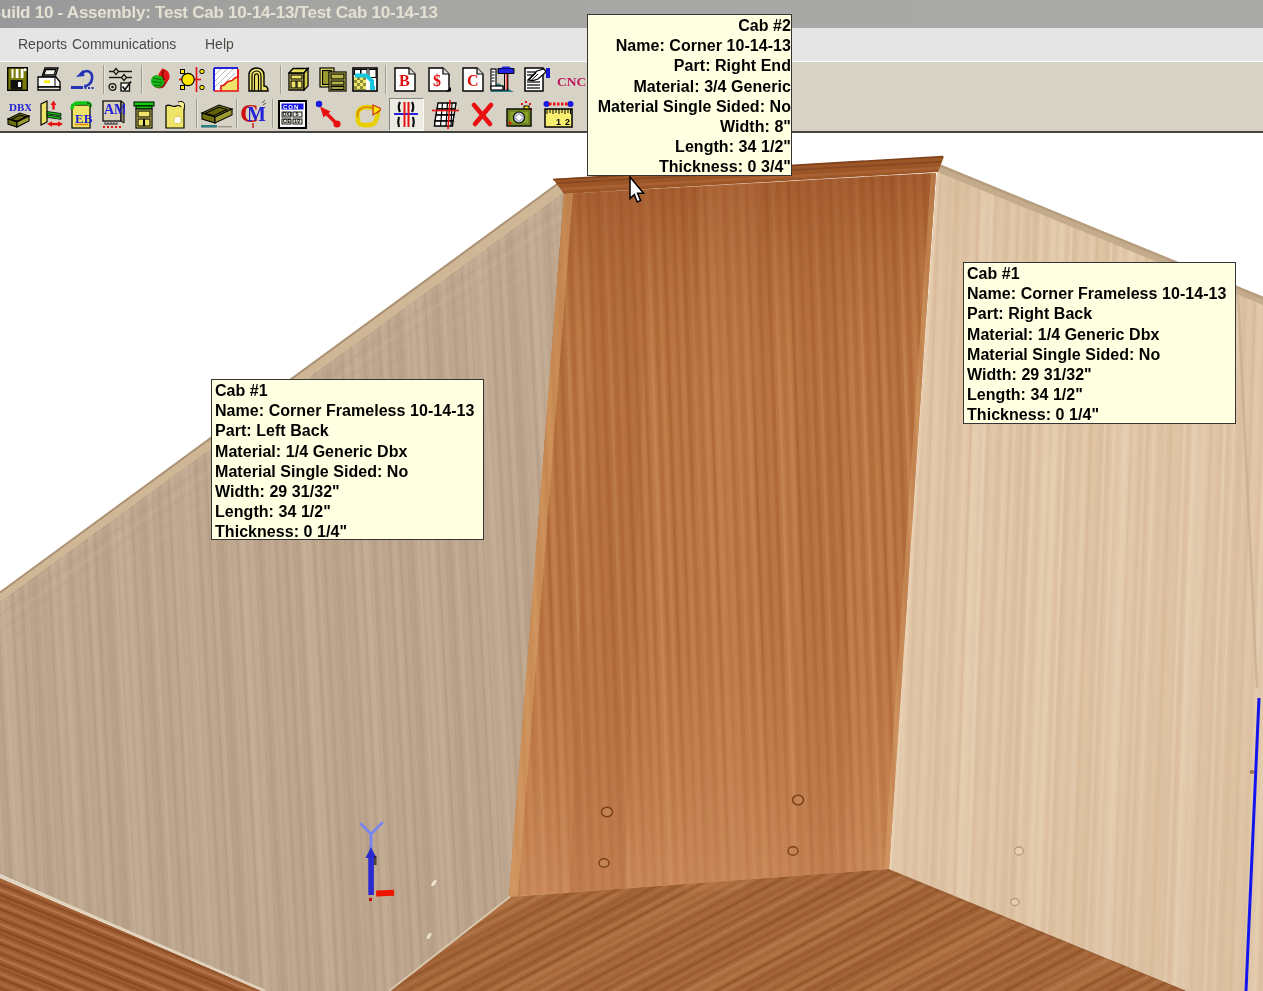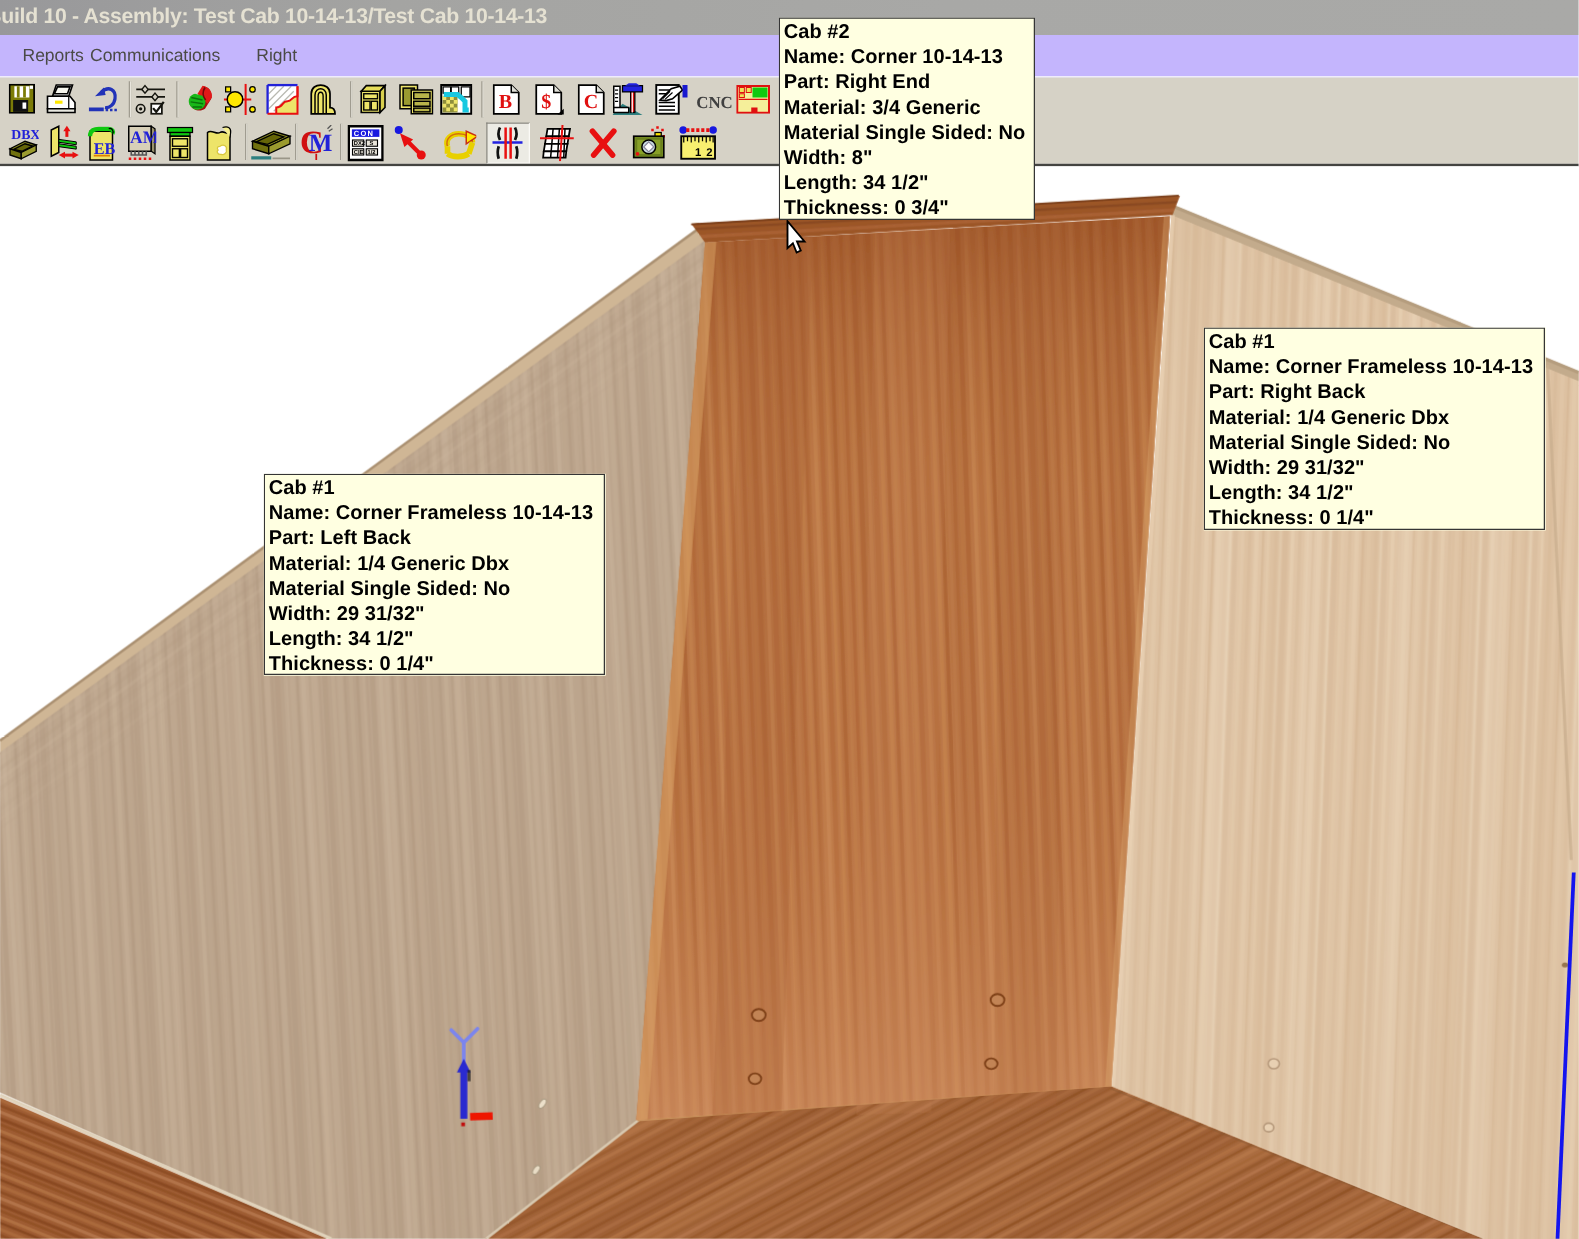--- a/index.html
+++ b/index.html
@@ -1,34 +1,34 @@
 <!DOCTYPE html>
 <html><head><meta charset="utf-8">
 <style>
 html,body{margin:0;padding:0;}
 body{width:1263px;height:991px;position:relative;overflow:hidden;background:#fff;font-family:"Liberation Sans",sans-serif;}
 #titlebar{position:absolute;left:0;top:0;width:1263px;height:28px;background:linear-gradient(90deg,#98989a 0%,#a4a4a2 25%,#a8a8a6 60%,#a9a9a7 100%);}
 #title{position:absolute;left:-11px;top:3px;font-weight:bold;font-size:17px;color:#e5e1d2;white-space:pre;letter-spacing:-0.25px;}
-#menubar{position:absolute;left:0;top:28px;width:1263px;height:33px;background:#c4b5fd;border-bottom:1px solid #fdfdfb;}
+#menubar{position:absolute;left:0;top:28px;width:1263px;height:33px;background:#e5e5e5;border-bottom:1px solid #fdfdfb;}
 .menu{position:absolute;top:8px;font-size:14px;color:#4a4a46;}
 #toolbars{position:absolute;left:0;top:62px;width:1263px;height:69px;background:#d6d2c6;}
 #tbline{position:absolute;left:0;top:131px;width:1263px;height:2px;background:#444441;}
 .sep{position:absolute;width:1px;background:#a09c90;border-right:1px solid #e8e5dc;}
 .press{background:#ecebe4;border:1px solid;border-color:#87857d #fbfaf6 #fbfaf6 #87857d;}
 #viewport{position:absolute;left:0;top:133px;width:1263px;height:858px;}
 .tip{position:absolute;background:#ffffe1;border:1px solid #353535;font-weight:bold;font-size:16px;letter-spacing:0.05px;line-height:20.2px;color:#000;padding:1px 0 0 3px;white-space:pre;}
 </style></head>
 <body>
 <div id="titlebar">
     <div id="title">Build 10 - Assembly: Test Cab 10-14-13/Test Cab 10-14-13</div>
   </div>
 <div id="menubar">
 <span class="menu" style="left:18px">Reports</span>
 <span class="menu" style="left:72px">Communications</span>
-<span class="menu" style="left:205px">Right</span>
+<span class="menu" style="left:205px">Help</span>
 </div>
 <div id="toolbars">
 <svg style="position:absolute;left:7px;top:5px" width="21" height="24">
       <rect x="0.7" y="0.7" width="19.6" height="22.6" fill="#7c7c08" stroke="#000" stroke-width="1.4"></rect>
       <rect x="4.5" y="2" width="12" height="9" fill="#fff"></rect>
       <rect x="6.5" y="2" width="2.2" height="9" fill="#7c7c08"></rect>
       <rect x="11.5" y="2" width="2.2" height="9" fill="#7c7c08"></rect>
       <rect x="3.5" y="13" width="12" height="9.5" fill="#111"></rect>
       <rect x="11" y="15" width="3" height="5" fill="#fff"></rect>
       <rect x="16.8" y="1.5" width="2.6" height="2.6" fill="#fff"></rect>
@@ -182,21 +182,21 @@
         <line x1="3" y1="6" x2="16" y2="6"></line>
         <line x1="3" y1="9" x2="16" y2="9"></line>
         <line x1="3" y1="16" x2="16" y2="16"></line>
         <line x1="3" y1="19" x2="16" y2="19"></line>
         <line x1="3" y1="22" x2="16" y2="22"></line>
       </g>
       <path d="M4,14 L13,5 L20,3 L22,6 L14,13 L9,14.5 Z" fill="#fff" stroke="#000" stroke-width="1.3"></path>
       <path d="M6,13 L12,7 M8,13.5 L14,8" stroke="#000"></path>
       <rect x="22" y="2" width="4" height="10" fill="#1818d0"></rect>
     </svg>
-<text style="position:absolute;left:557px;top:12px;font-family:'Liberation Serif';font-weight:bold;font-size:13.5px;color:#404040;letter-spacing:0px;">CNC</text>
+<text style="position:absolute;left:557px;top:12px;font-family:'Liberation Serif';font-weight:bold;font-size:13.5px;color:#be185d;letter-spacing:0px;">CNC</text>
 <svg style="position:absolute;left:589px;top:6px" width="27" height="23">
       <rect x="0.8" y="0.8" width="25.4" height="21.4" fill="#f5ef9a" stroke="#e01010" stroke-width="1.6"></rect>
       <rect x="13" y="2" width="12" height="8" fill="#10c810"></rect>
       <g fill="#ede45a" stroke="#e01010" stroke-width="0.8">
         <rect x="2.5" y="2" width="4" height="4"></rect>
         <rect x="8" y="2" width="4" height="4"></rect>
         <rect x="2.5" y="7" width="4" height="3"></rect>
       </g>
       <line x1="2" y1="11.5" x2="25" y2="11.5" stroke="#e01010"></line>
       <rect x="12" y="18" width="5" height="4" fill="#e01010"></rect>
@@ -567,21 +567,21 @@
 <rect x="368.3" y="855" width="5.6" height="40" fill="#2a2ad0"></rect>
 <rect x="374" y="856" width="2.5" height="9" fill="#1a1a1a" opacity="0.7"></rect>
 <rect x="376" y="890.5" width="18" height="6" fill="#ee1404" transform="rotate(-2 376 890)"></rect>
 <rect x="369" y="898" width="3" height="3" fill="#c01010"></rect>
 </g>
 
 <line x1="1259" y1="698" x2="1246" y2="991" stroke="#1414ee" stroke-width="3"></line>
 </svg>
 </div>
 
-<div class="tip" style="left:623px;top:14px;width:200px;height:159px;">Cab #2
+<div class="tip" style="left:587px;top:14px;width:200px;height:159px;text-align:right;">Cab #2
 Name: Corner 10-14-13
 Part: Right End
 Material: 3/4 Generic
 Material Single Sided: No
 Width: 8"
 Length: 34 1/2"
 Thickness: 0 3/4"</div>
 <div class="tip" style="left:211px;top:379px;width:268px;height:158px;">Cab #1
 Name: Corner Frameless 10-14-13
 Part: Left Back

